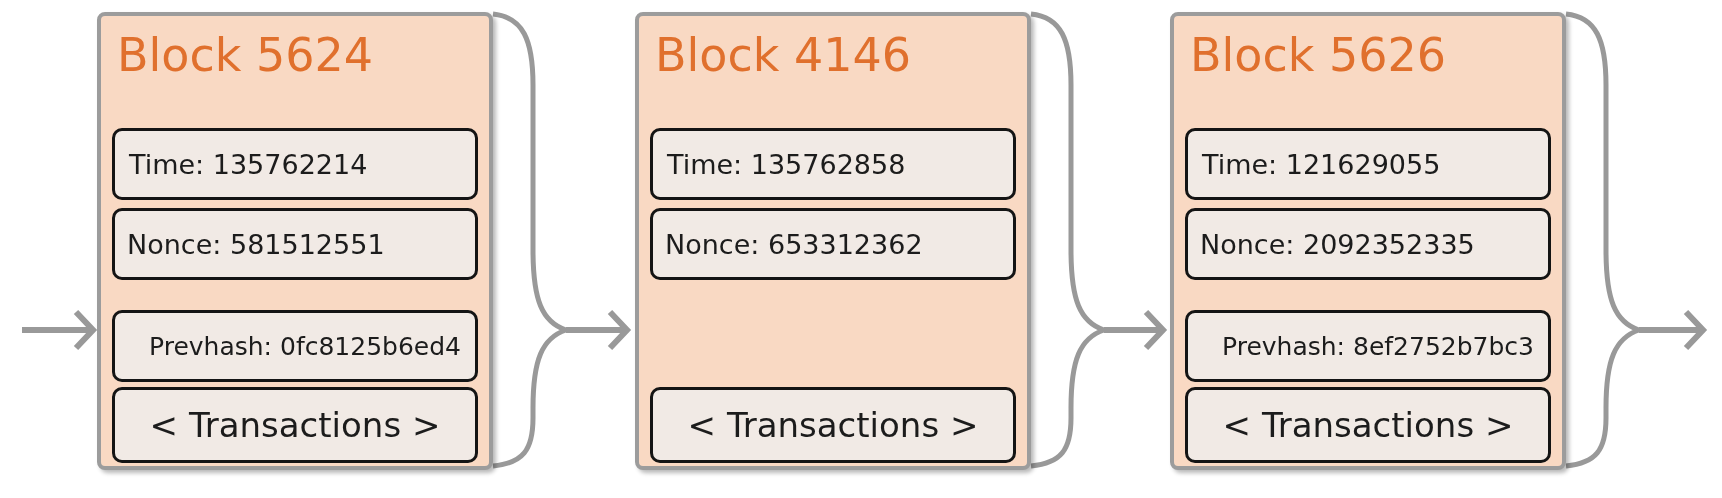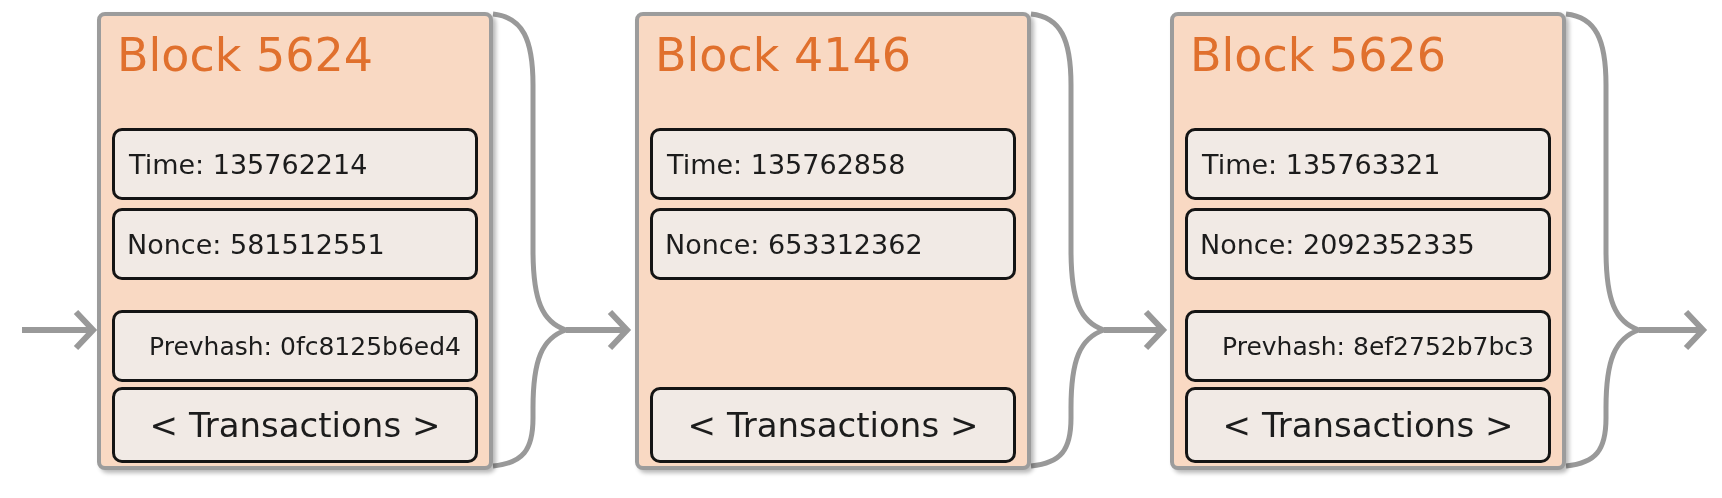--- a/index.html
+++ b/index.html
@@ -93,21 +93,21 @@
       <span>Nonce: 653312362</span>
     </div>
     <div class="field transactions">
       <span>&lt; Transactions &gt;</span>
     </div>
   </section>
 
   <section class="block" style="left:1170px">
     <h2 class="block-title">Block 5626</h2>
     <div class="field time">
-      <span>Time: 135763321</span>
+      <span>Time: 121629055</span>
     </div>
     <div class="field nonce">
       <span>Nonce: 2092352335</span>
     </div>
     <div class="field prevhash">
       <span>Prevhash: 8ef2752b7bc3</span>
     </div>
     <div class="field transactions">
       <span>&lt; Transactions &gt;</span>
     </div>

